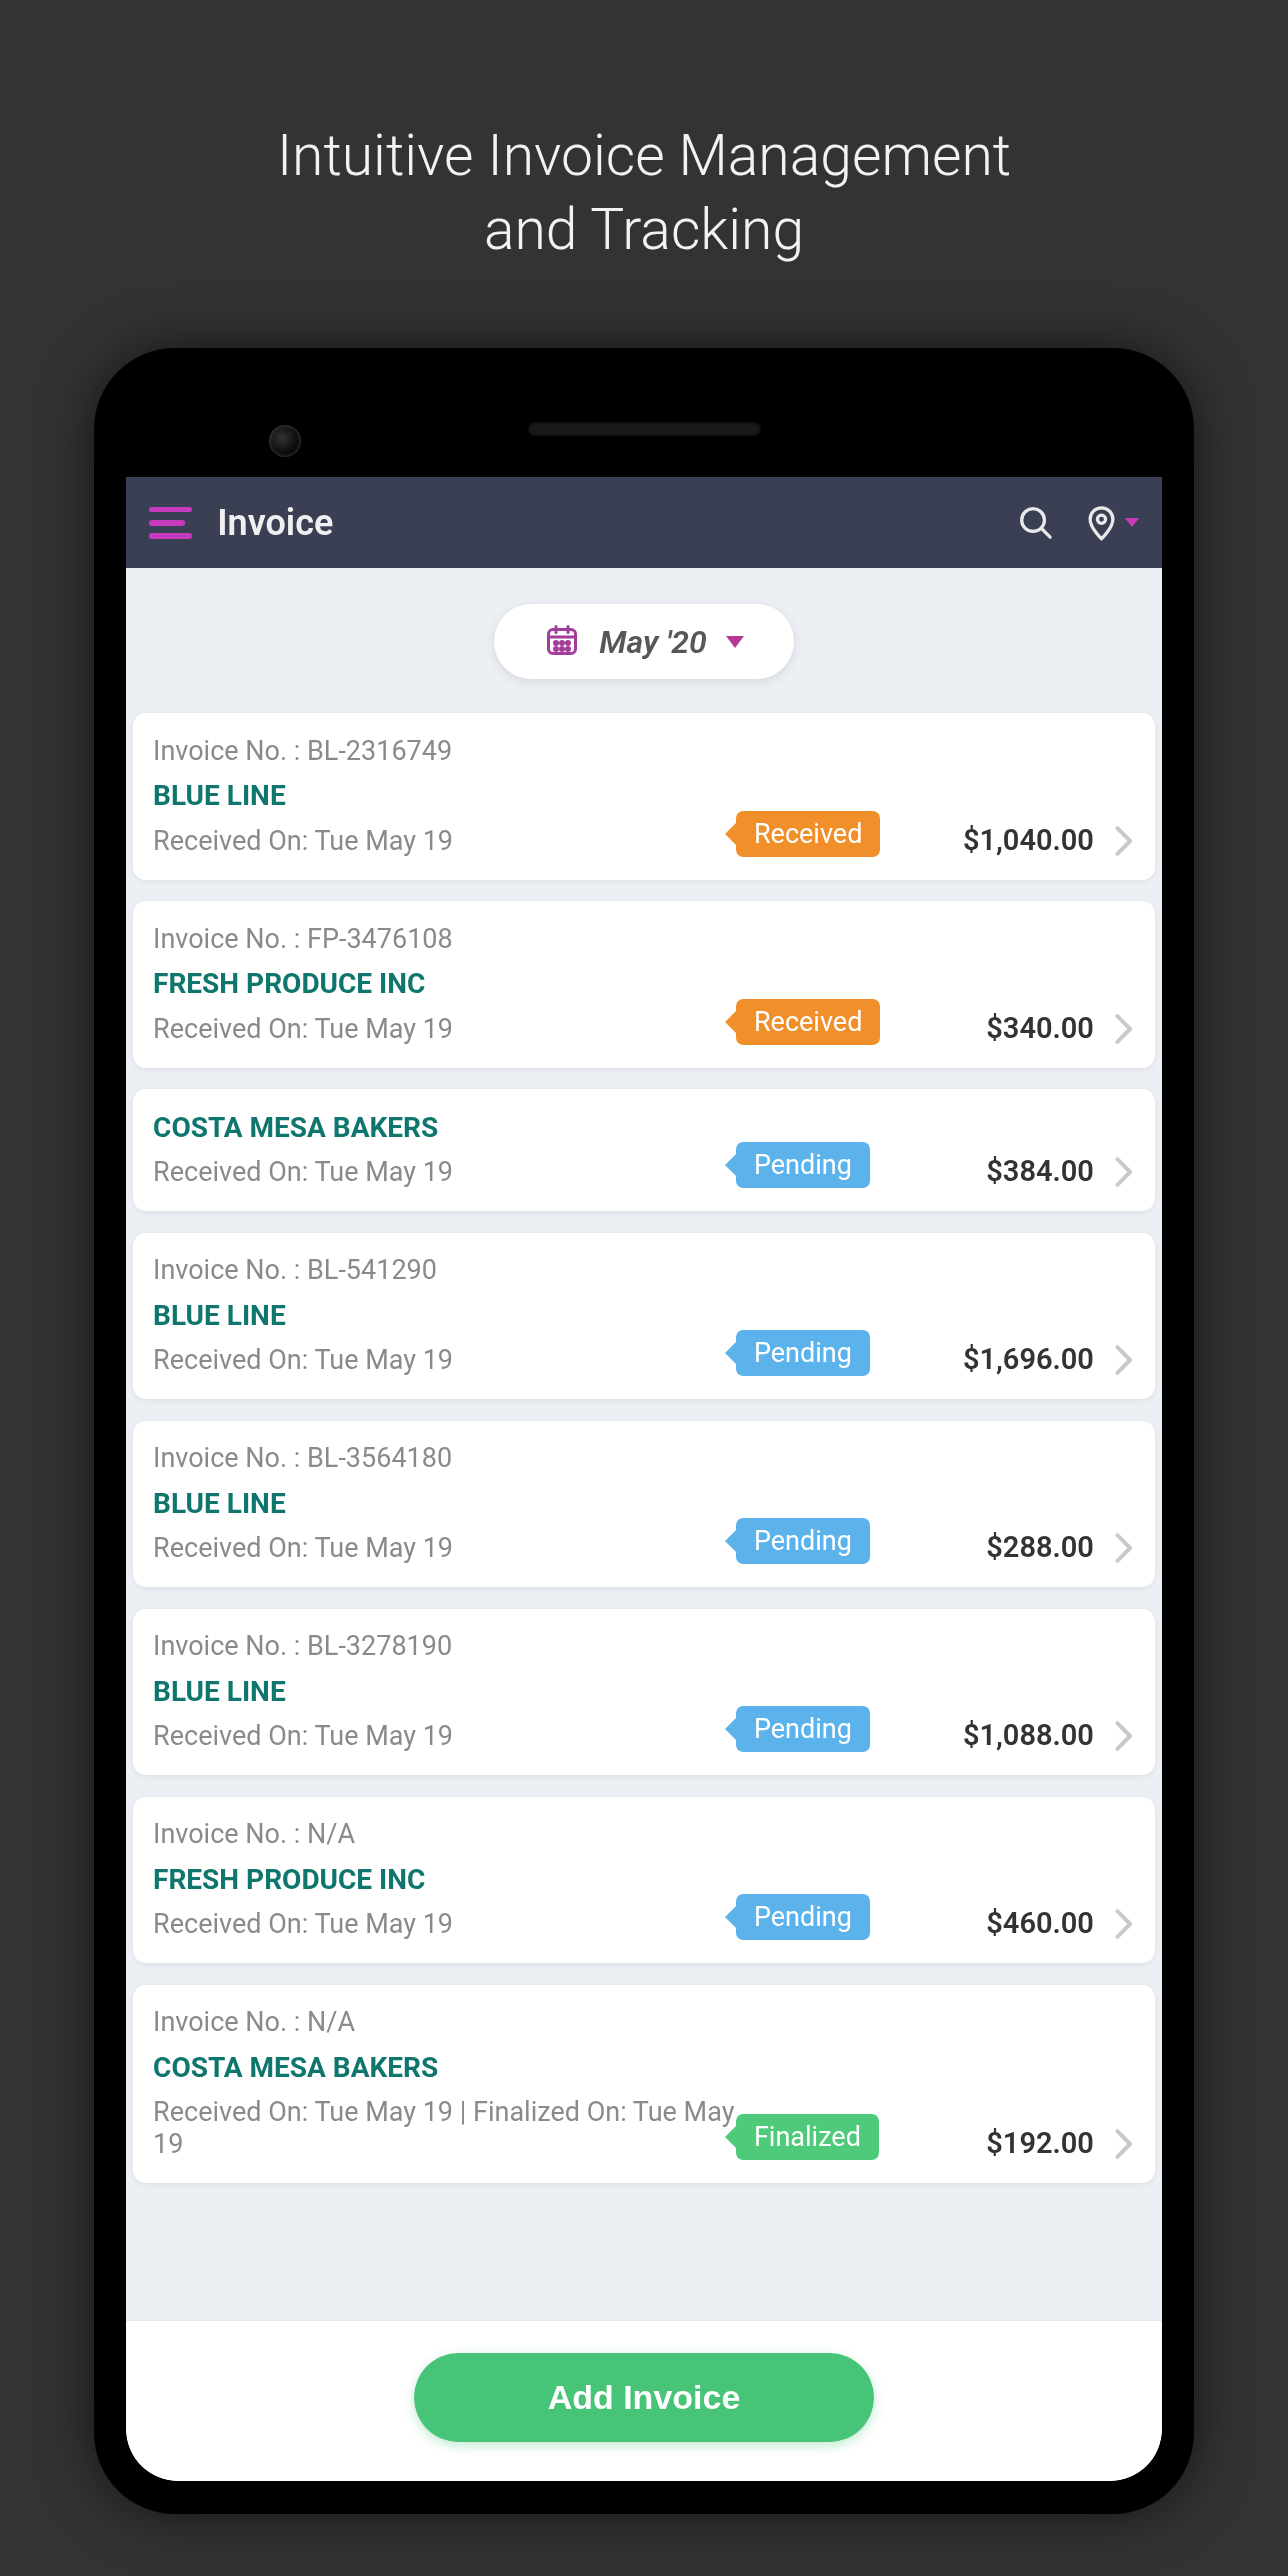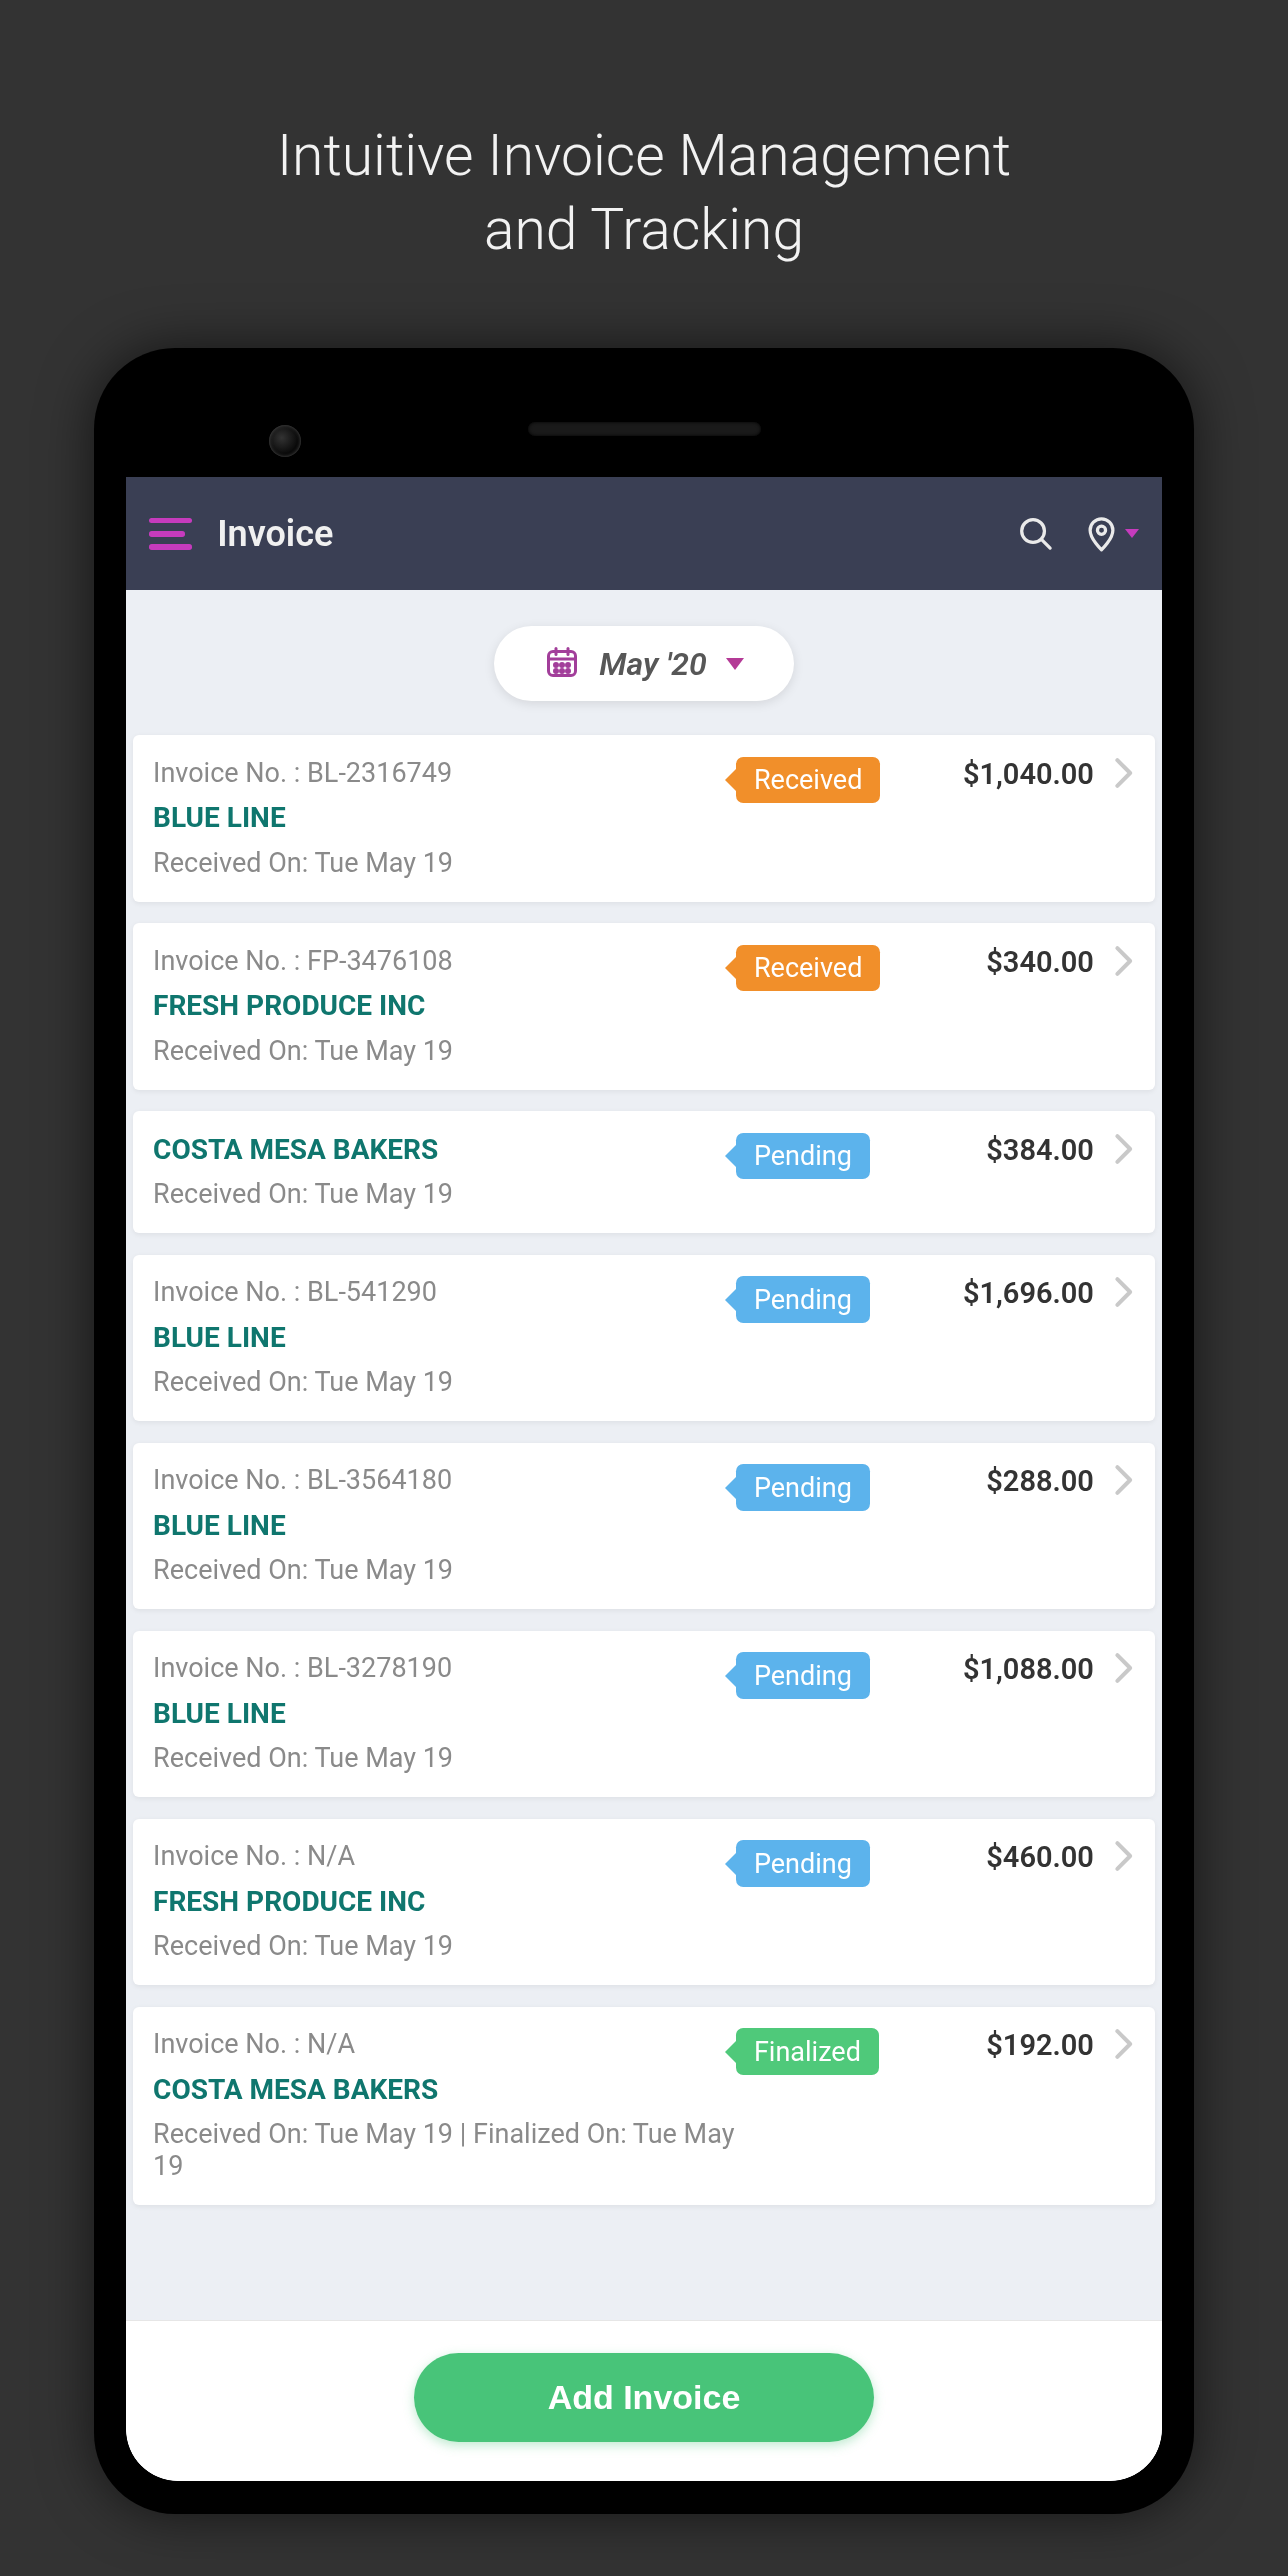--- a/index.html
+++ b/index.html
@@ -70,21 +70,21 @@
   background: #eceff4;
   min-height: 2004px;
   display: flex;
   flex-direction: column;
   border-bottom-left-radius: 52px;
   border-bottom-right-radius: 52px;
   overflow: hidden;
 }
 .app-header {
   background: #3a3f54;
-  height: 113px;
+  height: 91px;
   display: flex;
   align-items: center;
   padding: 0 23px;
 }
 .menu-icon {
   width: 43px;
   height: 32px;
   display: flex;
   flex-direction: column;
   justify-content: space-between;
@@ -140,25 +140,25 @@
   border-left: 9px solid transparent;
   border-right: 9px solid transparent;
   border-top: 12.5px solid #b43a96;
 }
 .invoice-list {
   padding: 0 7.2px;
   flex: 1;
 }
 .invoice-card {
   background: #fff;
-  border-radius: 6px;
+  border-radius: 13px;
   margin-bottom: 21.5px;
   padding: 21.5px 19.7px 23px 19.7px;
   display: flex;
-  align-items: flex-start;
+  align-items: flex-end;
   box-shadow: 0 1.8px 5.4px rgba(0,0,0,0.06);
 }
 .invoice-left { flex: 1; min-width: 0; }
 .invoice-no {
   color: #8a8a8a;
   font-size: 27px;
   margin-bottom: 12.5px;
 }
 .vendor {
   color: #0f766e;

